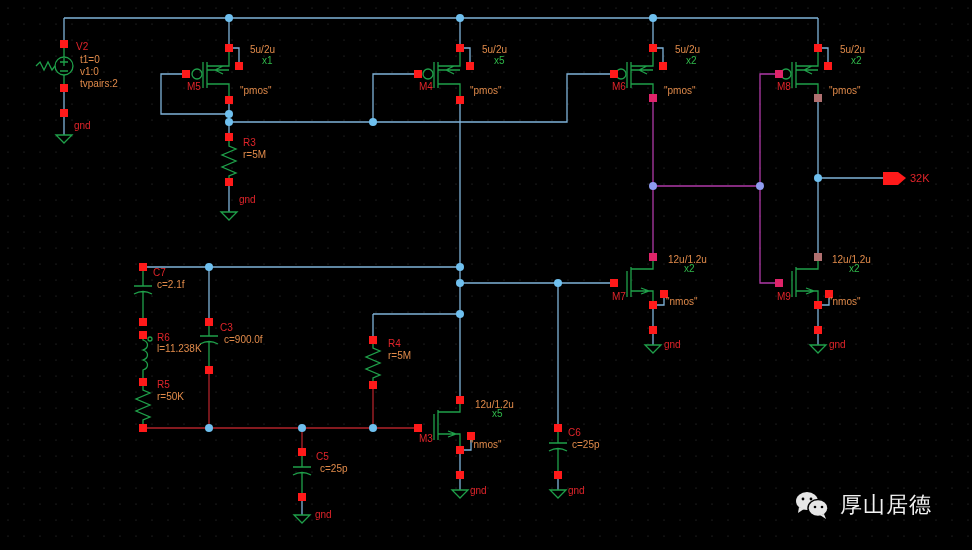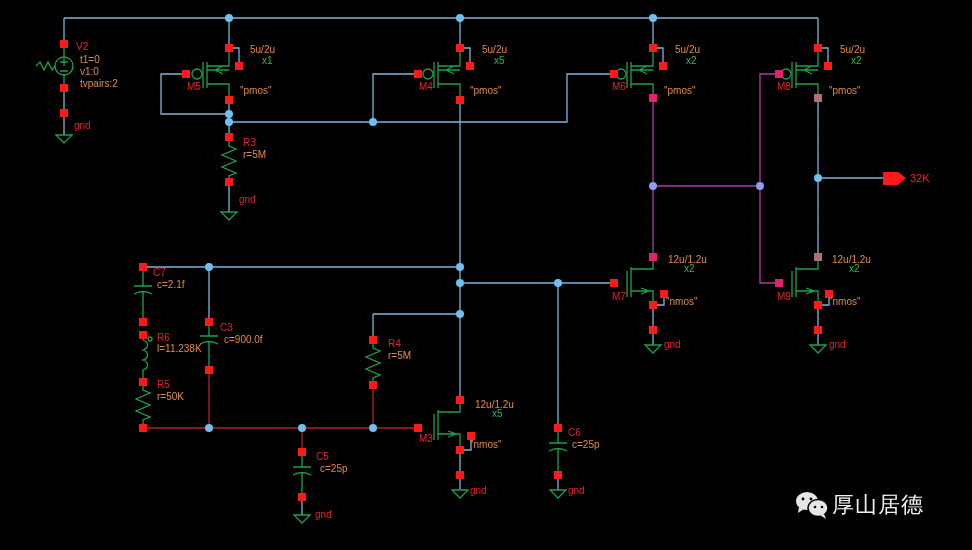--- a/index.html
+++ b/index.html
@@ -2,21 +2,21 @@
 <html><head>
 <meta charset="utf-8">
 <style>
   html,body{margin:0;padding:0;background:#000;}
   #canvas{position:relative;width:972px;height:550px;background:#000;overflow:hidden;}
   svg{position:absolute;left:0;top:0;}
   .txt{font-family:"Liberation Sans",sans-serif;font-size:10px;}
   .lbl-red{fill:#e0242a;}
   .lbl-orange{fill:#e08a4a;}
   .lbl-green{fill:#2fb84a;}
-  .wm{position:absolute;left:794px;top:490px;display:flex;align-items:center;}
+  .wm{position:absolute;left:794px;top:490px;display:flex;align-items:center;gap:8px;}
   .wm-text{font-family:"DejaVu Sans",sans-serif;font-size:22px;color:#f2f2f2;letter-spacing:1px;}
 </style>
 </head>
 <body>
 
 <div id="canvas">
 <svg id="sch" width="972" height="550" viewBox="0 0 972 550">
   <defs>
     <pattern id="grid" width="16" height="16" patternUnits="userSpaceOnUse">
       <circle cx="8" cy="8" r="0.6" fill="#3a3a3a"></circle>

